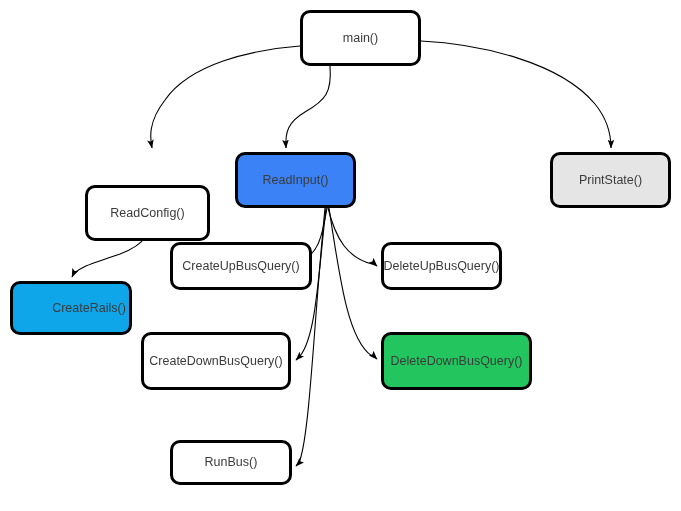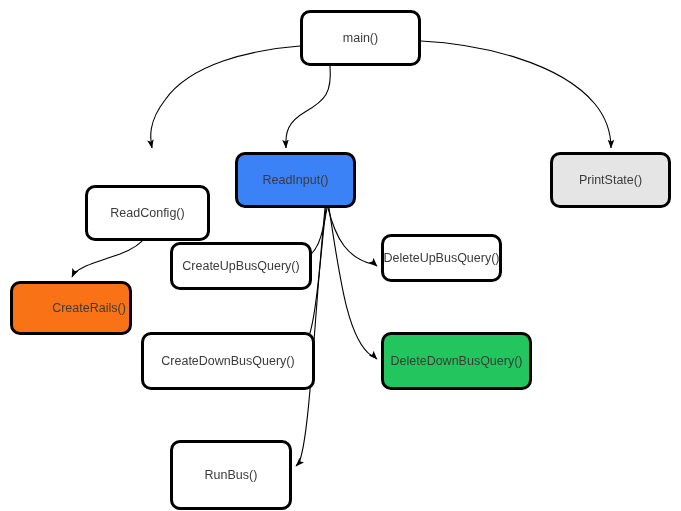--- a/index.html
+++ b/index.html
@@ -72,33 +72,33 @@
       </div>
       <div class="node" style="left: 85px; top: 152px; width: 125px; height: 56px; border-color: rgb(0, 0, 0); background: rgb(255, 255, 255); margin-top: 33px;">
         <span class="node-label" style="color: rgb(59, 59, 59);">ReadConfig()</span>
       </div>
       <div class="node" style="left: 235px; top: 152px; width: 121px; height: 56px; border-color: rgb(0, 0, 0); background: #3b82f6;">
         <span class="node-label" style="color: rgb(59, 59, 59);">ReadInput()</span>
       </div>
       <div class="node" style="left: 550px; top: 152px; width: 121px; height: 56px; border-color: rgb(0, 0, 0); background: #e5e5e5;">
         <span class="node-label" style="color: rgb(59, 59, 59);">PrintState()</span>
       </div>
-      <div class="node" style="left: 10px; top: 281px; width: 122px; height: 54px; border-color: rgb(0, 0, 0); background: #f97316; padding-left: 36px;">
+      <div class="node" style="left: 10px; top: 281px; width: 122px; height: 54px; border-color: rgb(0, 0, 0); background: #0ea5e9; padding-left: 36px;">
         <span class="node-label" style="color: rgb(59, 59, 59);">CreateRails()</span>
       </div>
       <div class="node" style="left: 170px; top: 242px; width: 142px; height: 48px; border-color: rgb(0, 0, 0); background: rgb(255, 255, 255);">
         <span class="node-label" style="color: rgb(59, 59, 59);">CreateUpBusQuery()</span>
       </div>
-      <div class="node" style="left: 381px; top: 234px; width: 121px; height: 48px; border-color: rgb(0, 0, 0); background: rgb(255, 255, 255);">
+      <div class="node" style="left: 381px; top: 242px; width: 121px; height: 48px; border-color: rgb(0, 0, 0); background: rgb(255, 255, 255);">
         <span class="node-label" style="color: rgb(59, 59, 59);">DeleteUpBusQuery()</span>
       </div>
-      <div class="node" style="left: 141px; top: 332px; width: 174px; height: 58px; border-color: rgb(0, 0, 0); background: rgb(255, 255, 255);">
+      <div class="node" style="left: 141px; top: 332px; width: 150px; height: 58px; border-color: rgb(0, 0, 0); background: rgb(255, 255, 255);">
         <span class="node-label" style="color: rgb(59, 59, 59);">CreateDownBusQuery()</span>
       </div>
       <div class="node" style="left: 381px; top: 332px; width: 151px; height: 58px; border-color: rgb(0, 0, 0); background: #22c55e;">
         <span class="node-label" style="color: rgb(59, 59, 59);">DeleteDownBusQuery()</span>
       </div>
-      <div class="node" style="left: 170px; top: 440px; width: 122px; height: 70px; border-color: rgb(0, 0, 0); background: rgb(255, 255, 255);">
+      <div class="node" style="left: 170px; top: 440px; width: 122px; height: 45px; border-color: rgb(0, 0, 0); background: rgb(255, 255, 255);">
         <span class="node-label" style="color: rgb(59, 59, 59);">RunBus()</span>
       </div>
     </div>
 
 </div>
 
 </body></html>

